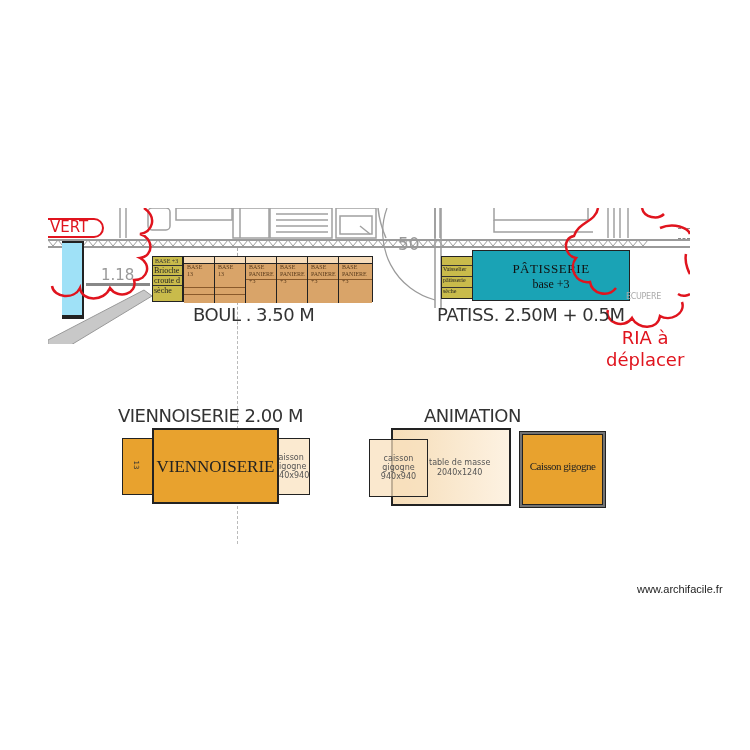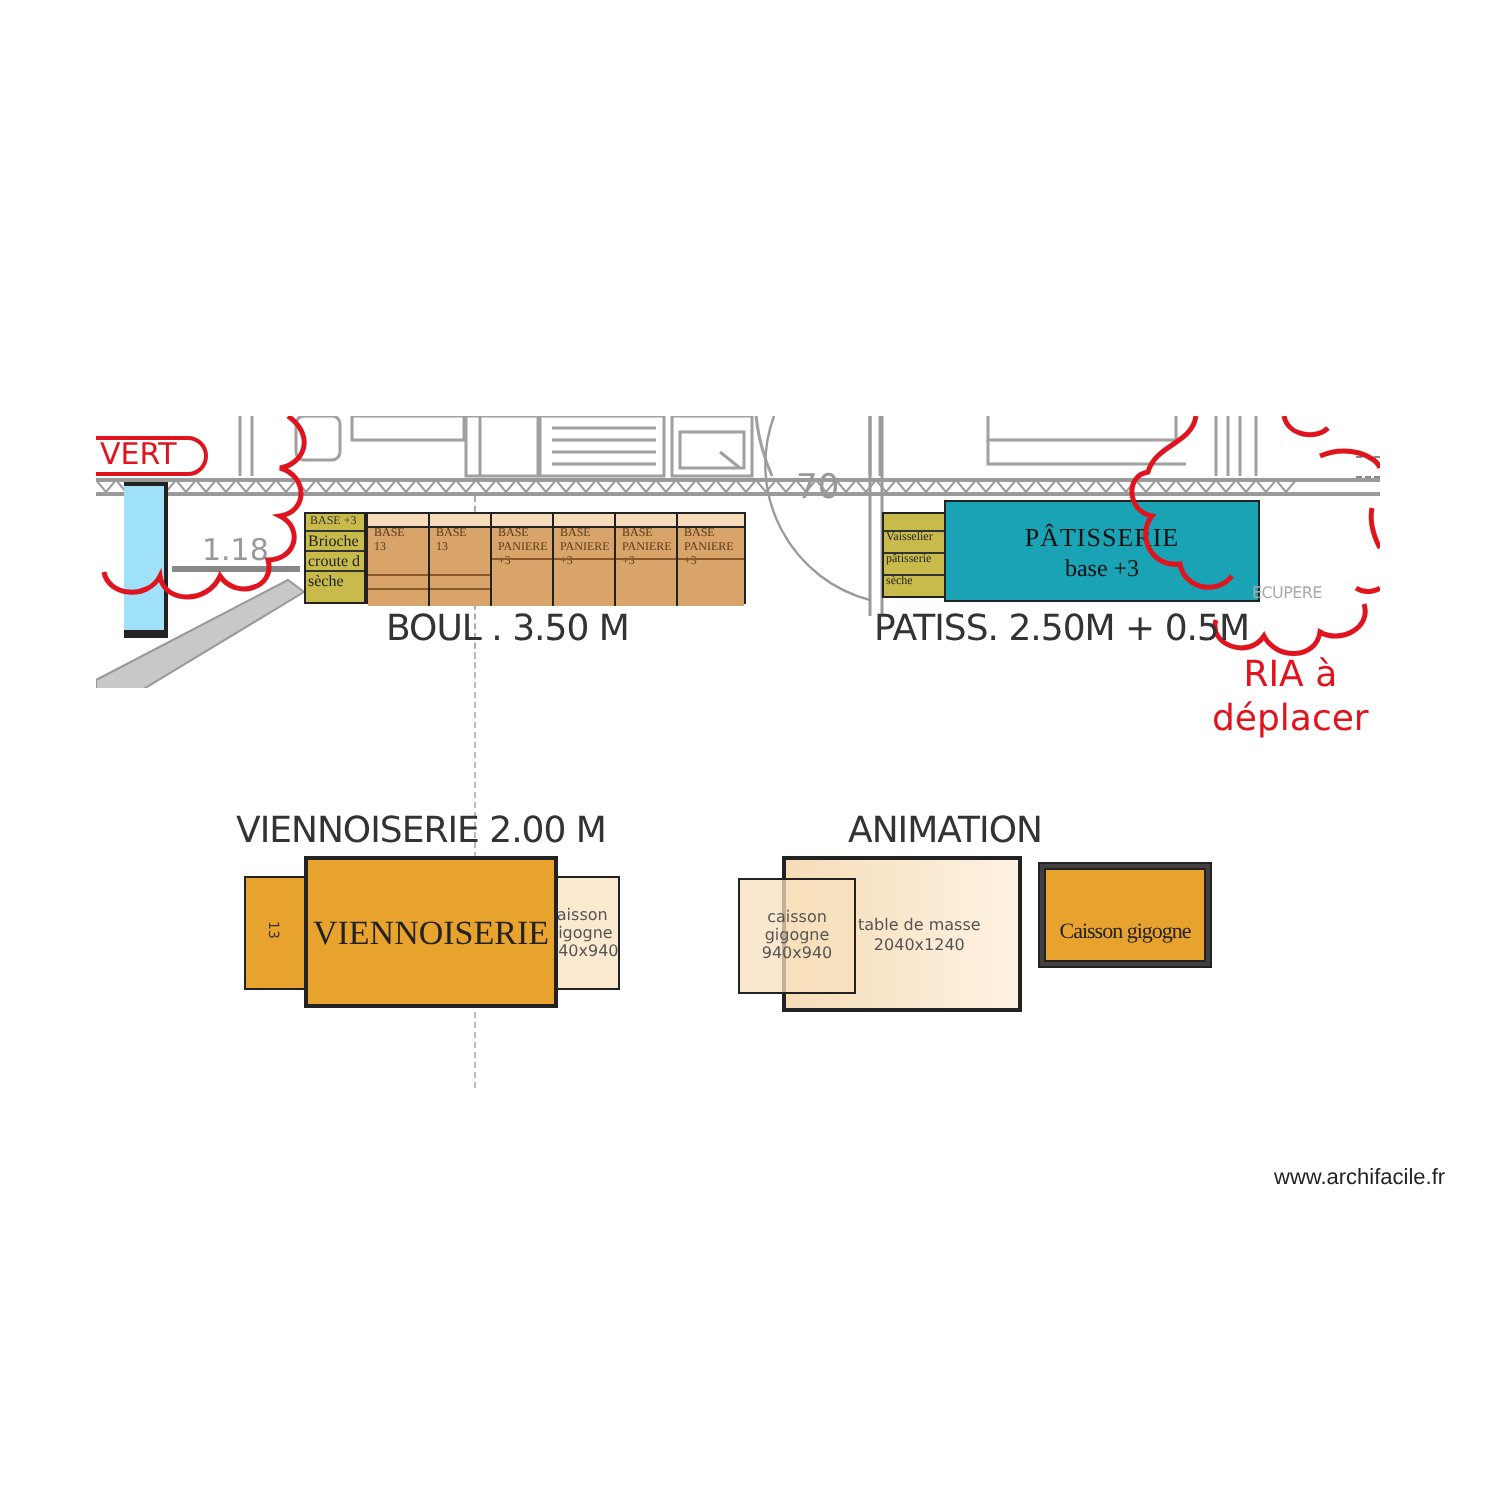--- a/index.html
+++ b/index.html
@@ -65,21 +65,21 @@
   <div class="wall" style="left:80px;top:75px;width:22px;height:3px;background:#888;"></div>
   <div class="abs" style="left:53px;top:58px;font-size:15px;color:#999;">1.18</div>
 
   <div class="abs" style="left:189px;top:40px;width:0;height:96px;border-left:1px dashed #aaa;"></div>
 
   <svg class="abs" style="left:325px;top:0;" width="70" height="100">
     <path d="M14,0 A70,70 0 0 0 62,92" fill="none" stroke="#9a9a9a" stroke-width="1.2"></path>
     <line x1="62" y1="0" x2="62" y2="100" stroke="#9a9a9a" stroke-width="1.5"></line>
     <line x1="68" y1="0" x2="68" y2="100" stroke="#9a9a9a" stroke-width="1.5"></line>
   </svg>
-  <div class="abs" style="left:350px;top:26px;font-size:17px;color:#999;">70</div>
+  <div class="abs" style="left:350px;top:26px;font-size:17px;color:#999;">50</div>
 
   <div class="abs" style="left:-16px;top:10px;width:72px;height:20px;border:2.5px solid #e0141e;border-radius:10px;background:#fff;"></div>
   <div class="abs" style="left:2px;top:10px;font-size:15px;color:#e0141e;">VERT</div>
 
   <div class="abs box" style="left:104px;top:48px;width:31px;height:46px;background:#c9bb4b;">
     <div class="serif" style="font-size:6px;color:#333;padding:1px 2px;border-bottom:1px solid #333;">BASE +3</div>
     <div class="serif" style="font-size:8px;color:#222;padding:0 1px;border-bottom:1px solid #333;">Brioche</div>
     <div class="serif" style="font-size:8px;color:#222;padding:0 1px;border-bottom:1px solid #333;">croute d</div>
     <div class="serif" style="font-size:8px;color:#222;padding:0 1px;">sèche</div>
   </div>
@@ -177,19 +177,19 @@
     <div>2040x1240</div>
   </div>
 </div>
 <div class="abs box" style="left:369px;top:439px;width:59px;height:58px;background:rgba(248,224,190,0.75);">
   <div style="position:absolute;left:0;right:0;top:14px;text-align:center;font-size:8px;line-height:9px;color:#555;">
     <div>caisson</div>
     <div>gigogne</div>
     <div>940x940</div>
   </div>
 </div>
-<div class="abs" style="left:519px;top:431px;width:87px;height:53px;border:1px solid #222;background:#404040;">
+<div class="abs" style="left:519px;top:431px;width:87px;height:77px;border:1px solid #222;background:#737373;">
   <div style="position:absolute;left:2px;top:2px;right:2px;bottom:2px;background:#e8a22e;border:1.5px solid #222;">
     <div class="serif" style="position:absolute;left:0;right:0;top:25px;text-align:center;font-size:11px;color:#222;letter-spacing:-0.5px;">Caisson gigogne</div>
   </div>
 </div>
 
 <div class="abs" style="left:637px;top:583px;font-size:11px;color:#222;font-family:Liberation Sans, sans-serif;">www.archifacile.fr</div>
 
 </body></html>

